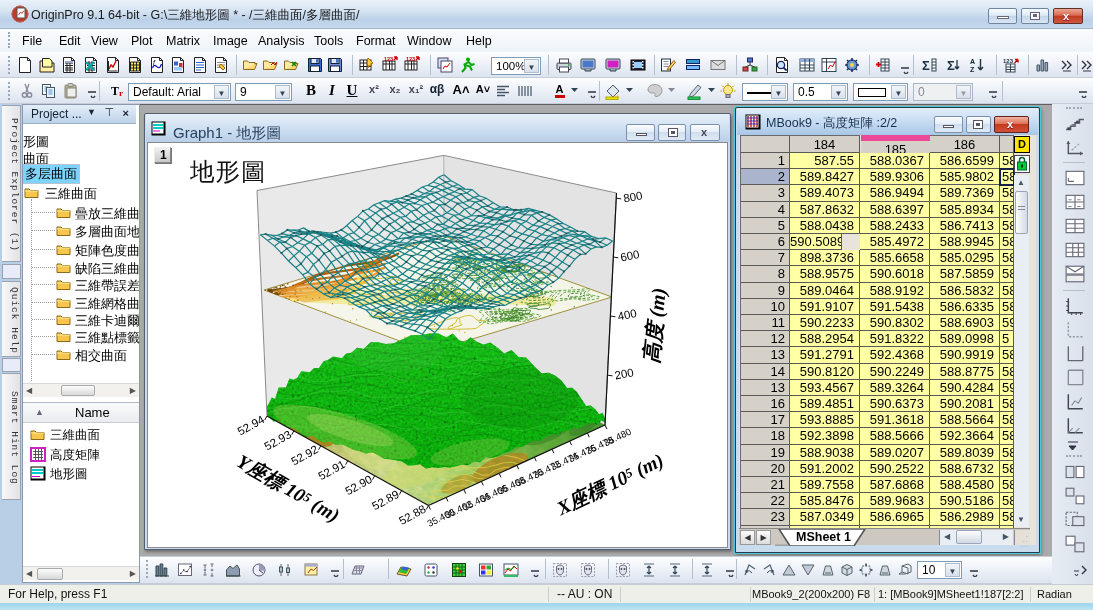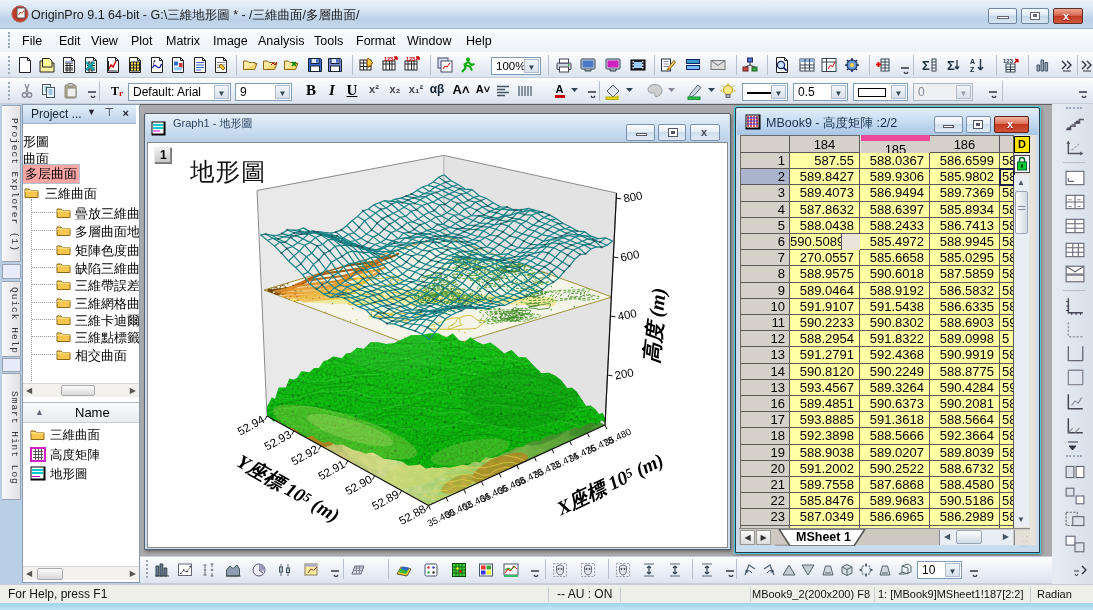--- a/index.html
+++ b/index.html
@@ -396,21 +396,21 @@
 <div style="position:absolute;left:23px;top:105px;width:113px;height:19px;background:linear-gradient(#e3eefa,#bdd2e8);border-bottom:1px solid #9ab0c8">
     <span style="position:absolute;left:8px;top:2px;color:#123">Project ...</span>
     <span style="position:absolute;right:40px;top:2px;color:#223;font-size:9px">▼</span>
     <span style="position:absolute;right:22px;top:1px;color:#223;font-size:11px">⊤</span>
     <span style="position:absolute;right:7px;top:2px;color:#223;font-size:11px;font-weight:bold">×</span>
   </div>
 <div style="position:absolute;left:23px;top:124px;width:116px;height:258px;overflow:hidden;background:#fff">
     <div style="position:absolute;left:8px;top:75px;width:1px;height:232px;border-left:1px dotted #999"></div>
     <div style="position:absolute;left:0px;top:9px;font-size:13px;white-space:nowrap">形圖</div>
     <div style="position:absolute;left:0px;top:25.5px;font-size:13px;white-space:nowrap">曲面</div>
-    <div style="position:absolute;left:-1px;top:39.5px;border:1px solid #b8c4d4;background:#fca5a5;padding:0 2px;font-size:13px;white-space:nowrap">多层曲面</div>
+    <div style="position:absolute;left:-1px;top:39.5px;border:1px solid #b8c4d4;background:#7dd3fc;padding:0 2px;font-size:13px;white-space:nowrap">多层曲面</div>
     <div style="position:absolute;left:1px;top:61.5px">
       <svg width="15" height="13" viewBox="0 0 15 13" style="position:absolute">
         <path d="M1 11.5V3h4l1.5 1.5H14v7z" fill="#f7c64c" stroke="#8a6a1a"></path>
         <path d="M1 5h13" stroke="#fde99a"></path>
       </svg>
     </div>
     <div style="position:absolute;left:22px;top:60.5px;font-size:13px;white-space:nowrap">三維曲面</div>
     <div style="position:absolute;left:9px;top:88px;width:23px;height:1px;border-top:1px dotted #999"></div>
     <div style="position:absolute;left:33px;top:82px">
       <svg width="15" height="13" viewBox="0 0 15 13" style="position:absolute">
@@ -518,21 +518,21 @@
     </div>
     <div style="position:absolute;left:27px;top:43px;font-size:12.5px">地形圖</div>
   </div>
 <div style="position:absolute;left:23px;top:566px;width:116px;height:14px;background:#f2f1ee;border-top:1px solid #d8d8d8">
     <span style="position:absolute;left:3px;top:2px;font-size:8px;color:#555">◀</span>
     <span style="position:absolute;right:3px;top:2px;font-size:8px;color:#555">▶</span>
     <div style="position:absolute;left:14px;top:1px;width:26px;height:12px;background:linear-gradient(#fdfdfd,#d8d8d8);border:1px solid #aaa;border-radius:2px"></div>
   </div>
 <div style="position:absolute;left:144px;top:113px;width:587px;height:437px;background:#c8dcee;border:1px solid #55606e;border-radius:2px 2px 0 0;box-shadow:1px 2px 3px rgba(0,0,0,0.35)"></div>
 <div style="position:absolute;left:146px;top:114px;width:583px;height:28px;background:linear-gradient(#e7f0f9,#cfe0f2 50%,#b9cfe8)">
-    <span style="position:absolute;left:27px;top:2px;font-size:11px;color:#26415f">Graph1 - 地形圖</span>
+    <span style="position:absolute;left:27px;top:10px;font-size:15px;color:#26415f">Graph1 - 地形圖</span>
   </div>
 <svg style="position:absolute;left:151px;top:121px" width="16" height="16" viewBox="0 0 16 16">
     <rect x="0.5" y="0.5" width="14" height="14" fill="#000"></rect>
     <rect x="1.5" y="1.5" width="11" height="11" fill="#fff"></rect>
     <path d="M2 4h10M2 7h10" stroke="#0cc" stroke-width="2"></path>
     <path d="M2 10h7" stroke="#c0c"></path>
   </svg>
 <div style="position:absolute;left:626px;top:124px;width:29px;height:17px;border:1px solid #7a90ac;border-radius:2px;background:linear-gradient(#fafcfe,#e6eef7 45%,#cfdeef 50%,#dfeaf5)">
     <div style="position:absolute;left:9px;top:8px;width:11px;height:3px;background:#fff;border:1px solid #556"></div>
   </div>
@@ -1314,21 +1314,21 @@
 <div class="cell dc" style="left:790px;top:217.8px;width:70px;height:16.2px;line-height:16.2px">588.0438</div>
 <div class="cell dc" style="left:860px;top:217.8px;width:70px;height:16.2px;line-height:16.2px">588.2433</div>
 <div class="cell dc" style="left:930px;top:217.8px;width:70px;height:16.2px;line-height:16.2px">586.7413</div>
 <div class="cell dc" style="left:1000px;top:217.8px;width:14px;height:16.2px;text-align:left;padding-left:2px;line-height:16.2px">58</div>
 <div class="cell rn" style="left:740px;top:234.0px;width:50px;height:16.2px;border-left:1px solid #6a6a6a;line-height:16.2px">6</div>
 <div class="cell dc" style="left:790px;top:234.0px;width:52px;height:16.2px;line-height:16.2px">590.5089</div>
 <div class="cell dc" style="left:860px;top:234.0px;width:70px;height:16.2px;line-height:16.2px">585.4972</div>
 <div class="cell dc" style="left:930px;top:234.0px;width:70px;height:16.2px;line-height:16.2px">588.9945</div>
 <div class="cell dc" style="left:1000px;top:234.0px;width:14px;height:16.2px;text-align:left;padding-left:2px;line-height:16.2px">58</div>
 <div class="cell rn" style="left:740px;top:250.2px;width:50px;height:16.2px;border-left:1px solid #6a6a6a;line-height:16.2px">7</div>
-<div class="cell dc" style="left:790px;top:250.2px;width:70px;height:16.2px;line-height:16.2px">270.0557</div>
+<div class="cell dc" style="left:790px;top:250.2px;width:70px;height:16.2px;line-height:16.2px">898.3736</div>
 <div class="cell dc" style="left:860px;top:250.2px;width:70px;height:16.2px;line-height:16.2px">585.6658</div>
 <div class="cell dc" style="left:930px;top:250.2px;width:70px;height:16.2px;line-height:16.2px">585.0295</div>
 <div class="cell dc" style="left:1000px;top:250.2px;width:14px;height:16.2px;text-align:left;padding-left:2px;line-height:16.2px">58</div>
 <div class="cell rn" style="left:740px;top:266.4px;width:50px;height:16.2px;border-left:1px solid #6a6a6a;line-height:16.2px">8</div>
 <div class="cell dc" style="left:790px;top:266.4px;width:70px;height:16.2px;line-height:16.2px">588.9575</div>
 <div class="cell dc" style="left:860px;top:266.4px;width:70px;height:16.2px;line-height:16.2px">590.6018</div>
 <div class="cell dc" style="left:930px;top:266.4px;width:70px;height:16.2px;line-height:16.2px">587.5859</div>
 <div class="cell dc" style="left:1000px;top:266.4px;width:14px;height:16.2px;text-align:left;padding-left:2px;line-height:16.2px">58</div>
 <div class="cell rn" style="left:740px;top:282.6px;width:50px;height:16.2px;border-left:1px solid #6a6a6a;line-height:16.2px">9</div>
 <div class="cell dc" style="left:790px;top:282.6px;width:70px;height:16.2px;line-height:16.2px">589.0464</div>

